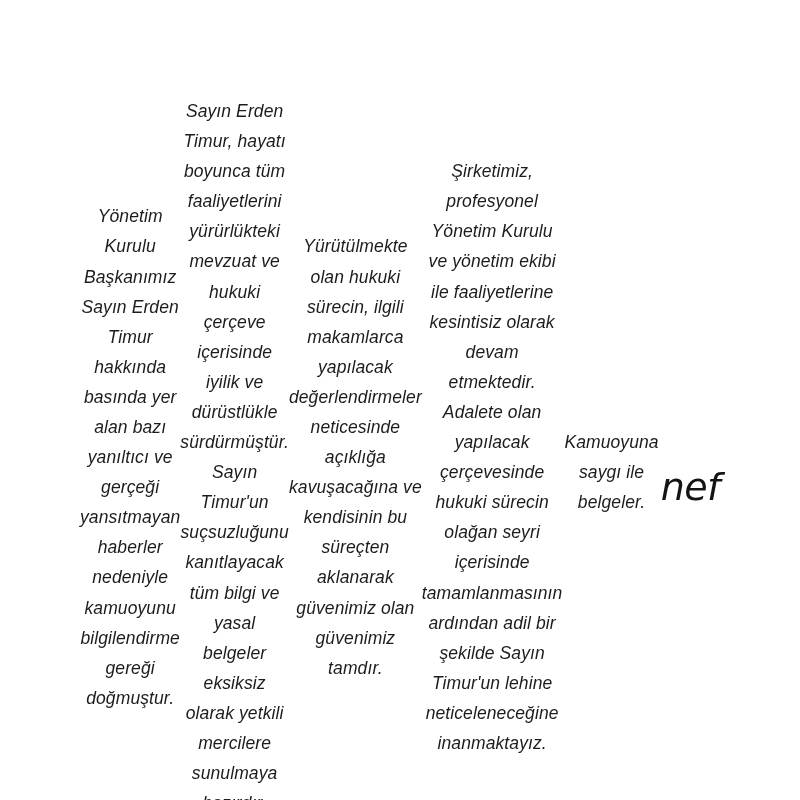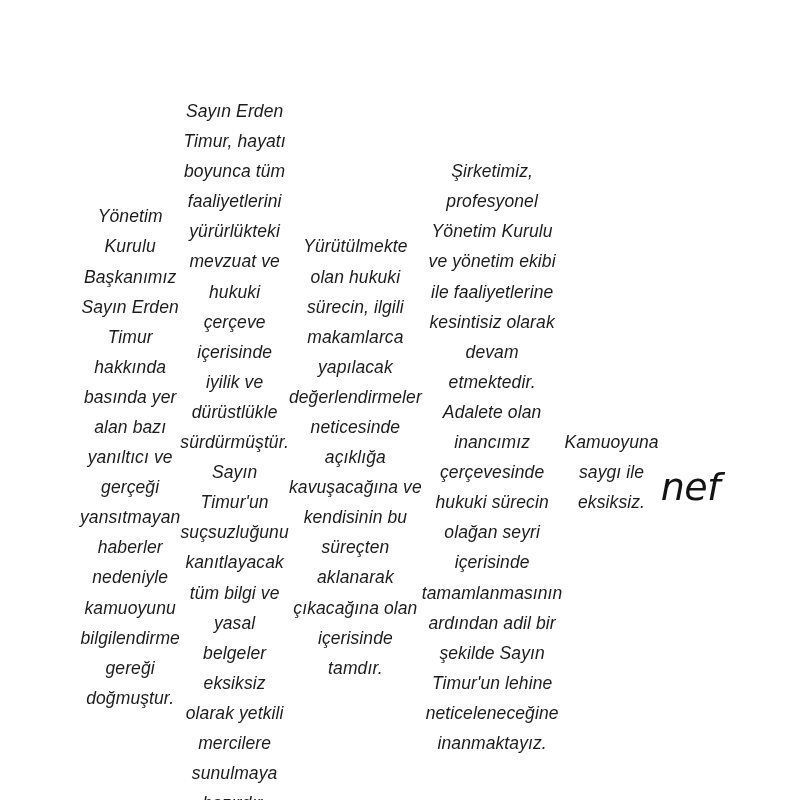--- a/index.html
+++ b/index.html
@@ -66,18 +66,18 @@
     font-family: "DejaVu Sans", sans-serif;
   }
 </style>
 </head>
 <body>
 
 <div class="statement-card">
   <div class="statement-body">
     <p class="paragraph">Yönetim Kurulu Başkanımız Sayın Erden Timur hakkında basında yer alan bazı yanıltıcı ve gerçeği yansıtmayan haberler nedeniyle kamuoyunu bilgilendirme gereği doğmuştur.</p>
     <p class="paragraph">Sayın Erden Timur, hayatı boyunca tüm faaliyetlerini yürürlükteki mevzuat ve hukuki çerçeve içerisinde iyilik ve dürüstlükle sürdürmüştür. Sayın Timur'un suçsuzluğunu kanıtlayacak tüm bilgi ve yasal belgeler eksiksiz olarak yetkili mercilere sunulmaya hazırdır.</p>
-    <p class="paragraph">Yürütülmekte olan hukuki sürecin, ilgili makamlarca yapılacak değerlendirmeler neticesinde açıklığa kavuşacağına ve kendisinin bu süreçten aklanarak çıkacağına olan içerisinde tamdır.</p>
-    <p class="paragraph">Şirketimiz, profesyonel Yönetim Kurulu ve yönetim ekibi ile faaliyetlerine kesintisiz olarak devam etmektedir. Adalete olan inancımız çerçevesinde hukuki sürecin olağan seyri içerisinde tamamlanmasının ardından adil bir şekilde Sayın Timur'un lehine neticeleneceğine inanmaktayız.</p>
-    <p class="paragraph closing">Kamuoyuna saygı ile eksiksiz.</p>
+    <p class="paragraph">Yürütülmekte olan hukuki sürecin, ilgili makamlarca yapılacak değerlendirmeler neticesinde açıklığa kavuşacağına ve kendisinin bu süreçten aklanarak güvenimiz olan güvenimiz tamdır.</p>
+    <p class="paragraph">Şirketimiz, profesyonel Yönetim Kurulu ve yönetim ekibi ile faaliyetlerine kesintisiz olarak devam etmektedir. Adalete olan yapılacak çerçevesinde hukuki sürecin olağan seyri içerisinde tamamlanmasının ardından adil bir şekilde Sayın Timur'un lehine neticeleneceğine inanmaktayız.</p>
+    <p class="paragraph closing">Kamuoyuna saygı ile belgeler.</p>
     <div class="brand-logo">nef</div>
   </div>
 </div>
 
 </body></html>

